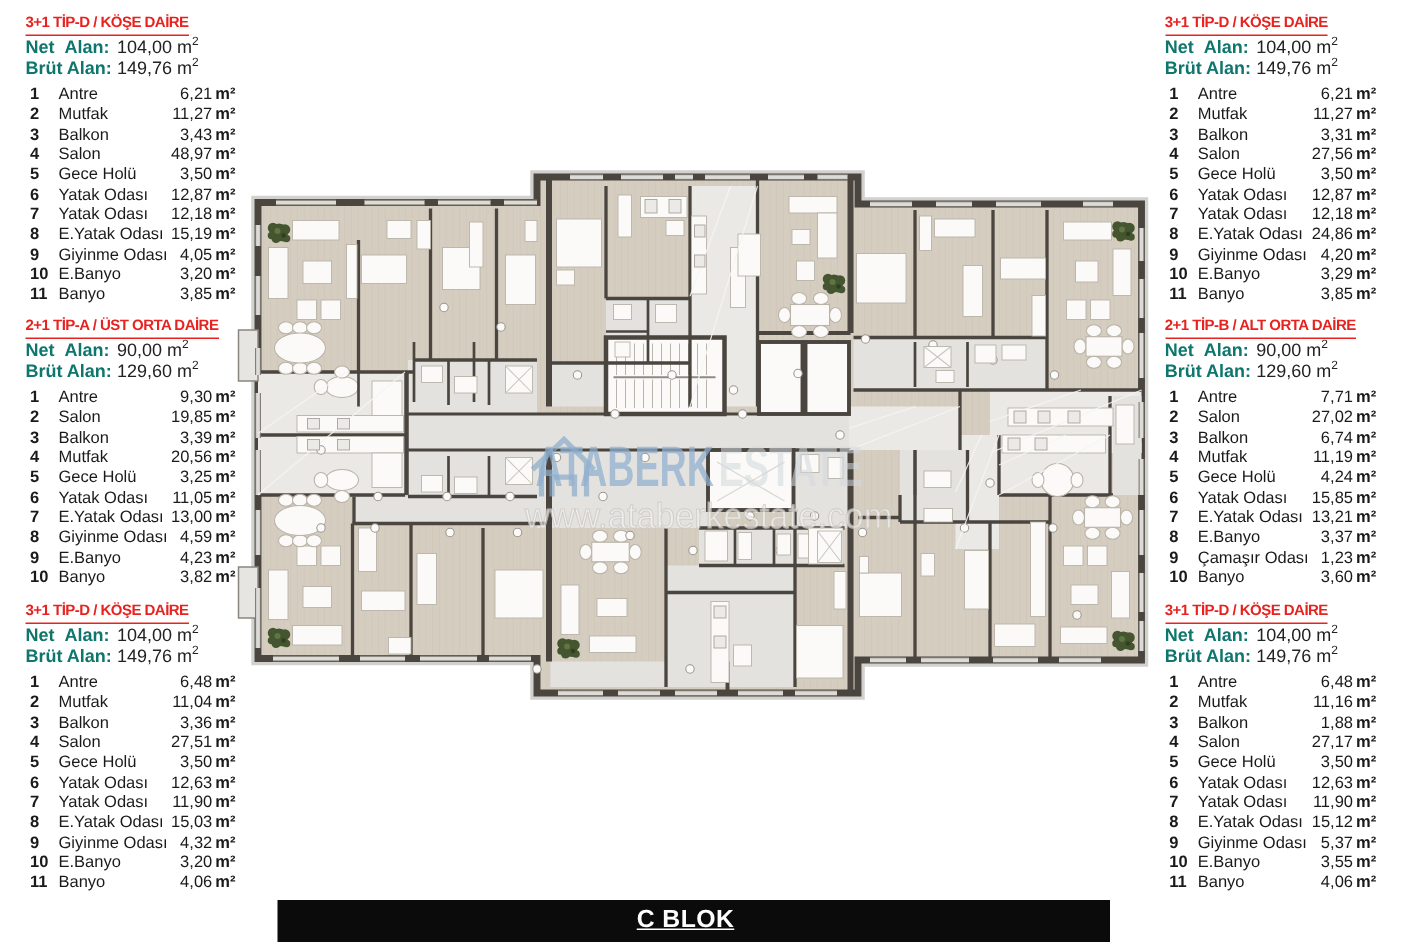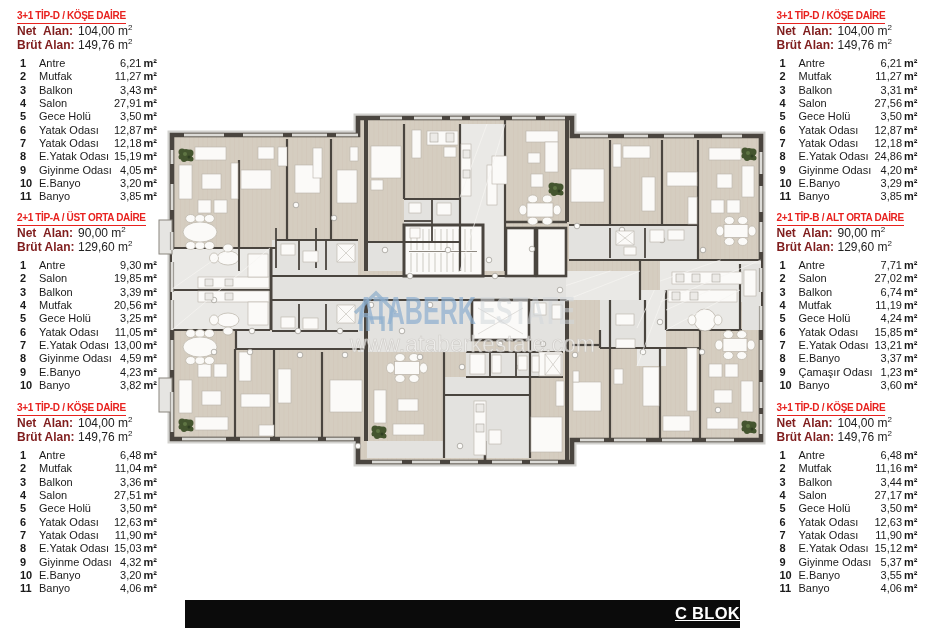--- a/index.html
+++ b/index.html
@@ -2,30 +2,30 @@
 <html><head><meta charset="utf-8">
 <style>
 html,body{margin:0;padding:0;}
 body{width:935px;height:630px;position:relative;background:#fff;overflow:hidden;
   font-family:"Liberation Sans",sans-serif;}
 .blk{position:absolute;width:140px;}
 .blk.R{width:141px;}
 .ttl{position:absolute;left:0;top:0;color:#e8221f;font-weight:bold;font-size:10px;letter-spacing:-0.35px;
   border-bottom:1.8px solid #e8221f;padding-bottom:1.5px;white-space:nowrap;}
 .nb{position:absolute;left:0;font-size:12px;white-space:nowrap;color:#222;}
-.nb .lbl{font-weight:bold;color:#7f1d1d;display:inline-block;width:61px;}
+.nb .lbl{font-weight:bold;color:#0f766e;display:inline-block;width:61px;}
 .nb sup{font-size:8px;}
 .rows{position:absolute;left:0;top:47px;width:100%;}
 .r{position:relative;font-size:11px;line-height:13.35px;height:13.35px;white-space:nowrap;color:#1a1a1a;}
 .r .n{position:absolute;left:3px;font-weight:bold;}
 .r .nm{position:absolute;left:22px;}
 .r .a{position:absolute;right:15.5px;text-align:right;}
 .r .m{position:absolute;right:0px;font-weight:bold;}
 #cblok{position:absolute;left:185px;top:600px;width:555px;height:28px;background:#0b0b0b;
-  color:#fff;text-align:right;font-weight:bold;font-size:16.5px;line-height:27px;text-indent:-11px;}
+  color:#fff;text-align:center;font-weight:bold;font-size:16.5px;line-height:27px;text-indent:-11px;}
 #cblok span{text-decoration:underline;letter-spacing:0.3px;}
 </style></head><body>
 <div class="blk" style="left:17px;top:10px;height:193.85px">
 <div class="ttl">3+1 TİP-D / KÖŞE DAİRE</div>
 <div class="nb" style="top:13px"><span class="lbl">Net&nbsp;&nbsp;Alan:</span>104,00 m<sup>2</sup></div>
 <div class="nb" style="top:26.5px"><span class="lbl">Brüt Alan:</span>149,76 m<sup>2</sup></div>
 <div class="rows">
 <div class="r">
         <span class="n">1</span>
         <span class="nm">Antre</span>
@@ -40,21 +40,21 @@
       </div>
 <div class="r">
         <span class="n">3</span>
         <span class="nm">Balkon</span>
         <span class="a">3,43</span>
         <span class="m">m²</span>
       </div>
 <div class="r">
         <span class="n">4</span>
         <span class="nm">Salon</span>
-        <span class="a">27,91</span>
+        <span class="a">48,97</span>
         <span class="m">m²</span>
       </div>
 <div class="r">
         <span class="n">5</span>
         <span class="nm">Gece Holü</span>
         <span class="a">3,50</span>
         <span class="m">m²</span>
       </div>
 <div class="r">
         <span class="n">6</span>
@@ -387,21 +387,21 @@
       </div>
 <div class="r">
         <span class="n">2</span>
         <span class="nm">Mutfak</span>
         <span class="a">11,16</span>
         <span class="m">m²</span>
       </div>
 <div class="r">
         <span class="n">3</span>
         <span class="nm">Balkon</span>
-        <span class="a">3,44</span>
+        <span class="a">1,88</span>
         <span class="m">m²</span>
       </div>
 <div class="r">
         <span class="n">4</span>
         <span class="nm">Salon</span>
         <span class="a">27,17</span>
         <span class="m">m²</span>
       </div>
 <div class="r">
         <span class="n">5</span>

